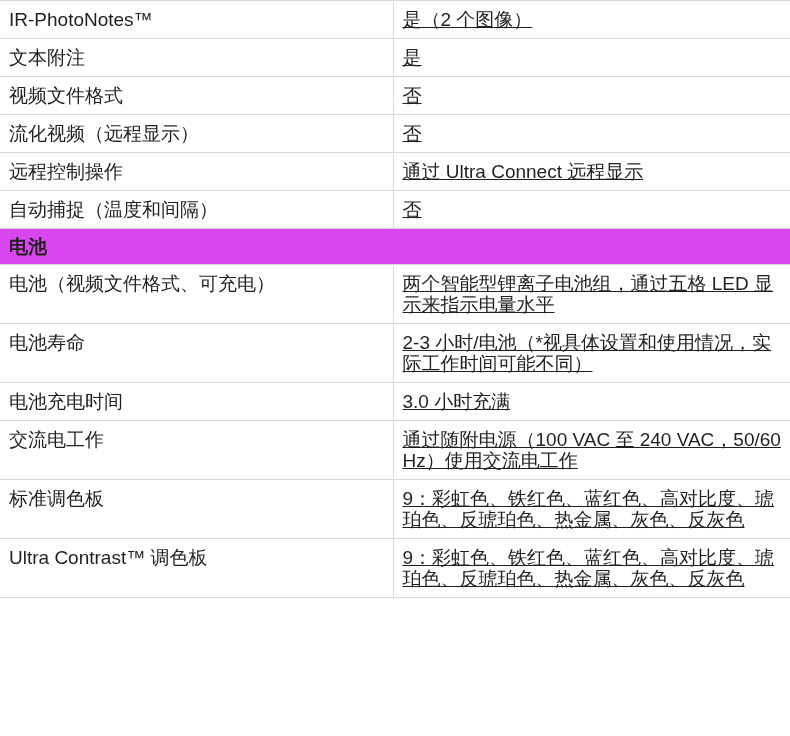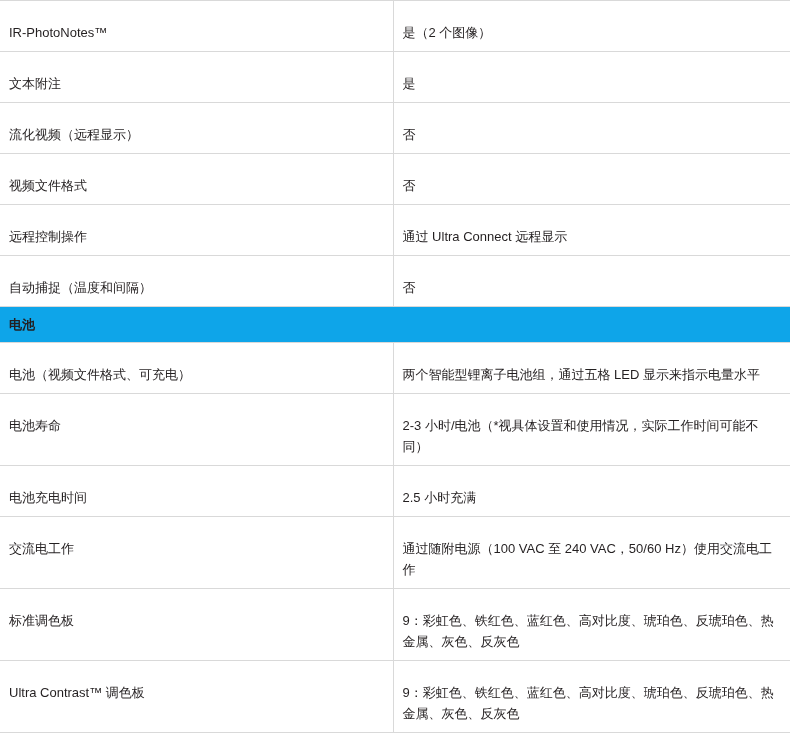--- a/index.html
+++ b/index.html
@@ -17,66 +17,66 @@
   .spec-table {
     width: 790px;
     border-collapse: collapse;
     table-layout: fixed;
   }
   .spec-table col.c-label { width: 393px; }
   .spec-table col.c-value { width: 397px; }
 
   .spec-table td {
     vertical-align: top;
-    padding: 21px 9px 8px 9px;
-    font-size: 13px;
+    padding: 8px 9px 8px 9px;
+    font-size: 19px;
     line-height: 21px;
     border-bottom: 1px solid #d9d9d9;
     border-right: 1px solid #d9d9d9;
     margin-top: 20px;
   }
   .spec-table td:last-child {
     border-right: none;
   }
   .spec-table tr.section-row td {
-    background: #0ea5e9;
+    background: #d946ef;
     font-weight: bold;
     border-right: none;
     padding-top: 7px;
     padding-bottom: 7px;
   }
   .spec-table tr.first-row td {
     border-top: 1px solid #d9d9d9;
   }
   .cell-label { color: #231f20; }
-  .cell-value { color: #231f20; }
+  .cell-value { color: #231f20; text-decoration: underline; }
 </style>
 </head>
 <body>
 
 <table class="spec-table">
   <colgroup>
     <col class="c-label">
     <col class="c-value">
   </colgroup>
   <tbody>
     <tr class="data-row first-row">
       <td class="cell-label">IR-PhotoNotes™</td>
       <td class="cell-value">是（2 个图像）</td>
     </tr>
     <tr class="data-row">
       <td class="cell-label">文本附注</td>
       <td class="cell-value">是</td>
     </tr>
     <tr class="data-row">
-      <td class="cell-label">流化视频（远程显示）</td>
+      <td class="cell-label">视频文件格式</td>
       <td class="cell-value">否</td>
     </tr>
     <tr class="data-row">
-      <td class="cell-label">视频文件格式</td>
+      <td class="cell-label">流化视频（远程显示）</td>
       <td class="cell-value">否</td>
     </tr>
     <tr class="data-row">
       <td class="cell-label">远程控制操作</td>
       <td class="cell-value">通过 Ultra Connect 远程显示</td>
     </tr>
     <tr class="data-row">
       <td class="cell-label">自动捕捉（温度和间隔）</td>
       <td class="cell-value">否</td>
     </tr>
@@ -86,21 +86,21 @@
     <tr class="data-row">
       <td class="cell-label">电池（视频文件格式、可充电）</td>
       <td class="cell-value">两个智能型锂离子电池组，通过五格 LED 显示来指示电量水平</td>
     </tr>
     <tr class="data-row">
       <td class="cell-label">电池寿命</td>
       <td class="cell-value">2-3 小时/电池（*视具体设置和使用情况，实际工作时间可能不同）</td>
     </tr>
     <tr class="data-row">
       <td class="cell-label">电池充电时间</td>
-      <td class="cell-value">2.5 小时充满</td>
+      <td class="cell-value">3.0 小时充满</td>
     </tr>
     <tr class="data-row">
       <td class="cell-label">交流电工作</td>
       <td class="cell-value">通过随附电源（100 VAC 至 240 VAC，50/60 Hz）使用交流电工作</td>
     </tr>
     <tr class="data-row">
       <td class="cell-label">标准调色板</td>
       <td class="cell-value">9：彩虹色、铁红色、蓝红色、高对比度、琥珀色、反琥珀色、热金属、灰色、反灰色</td>
     </tr>
     <tr class="data-row">

